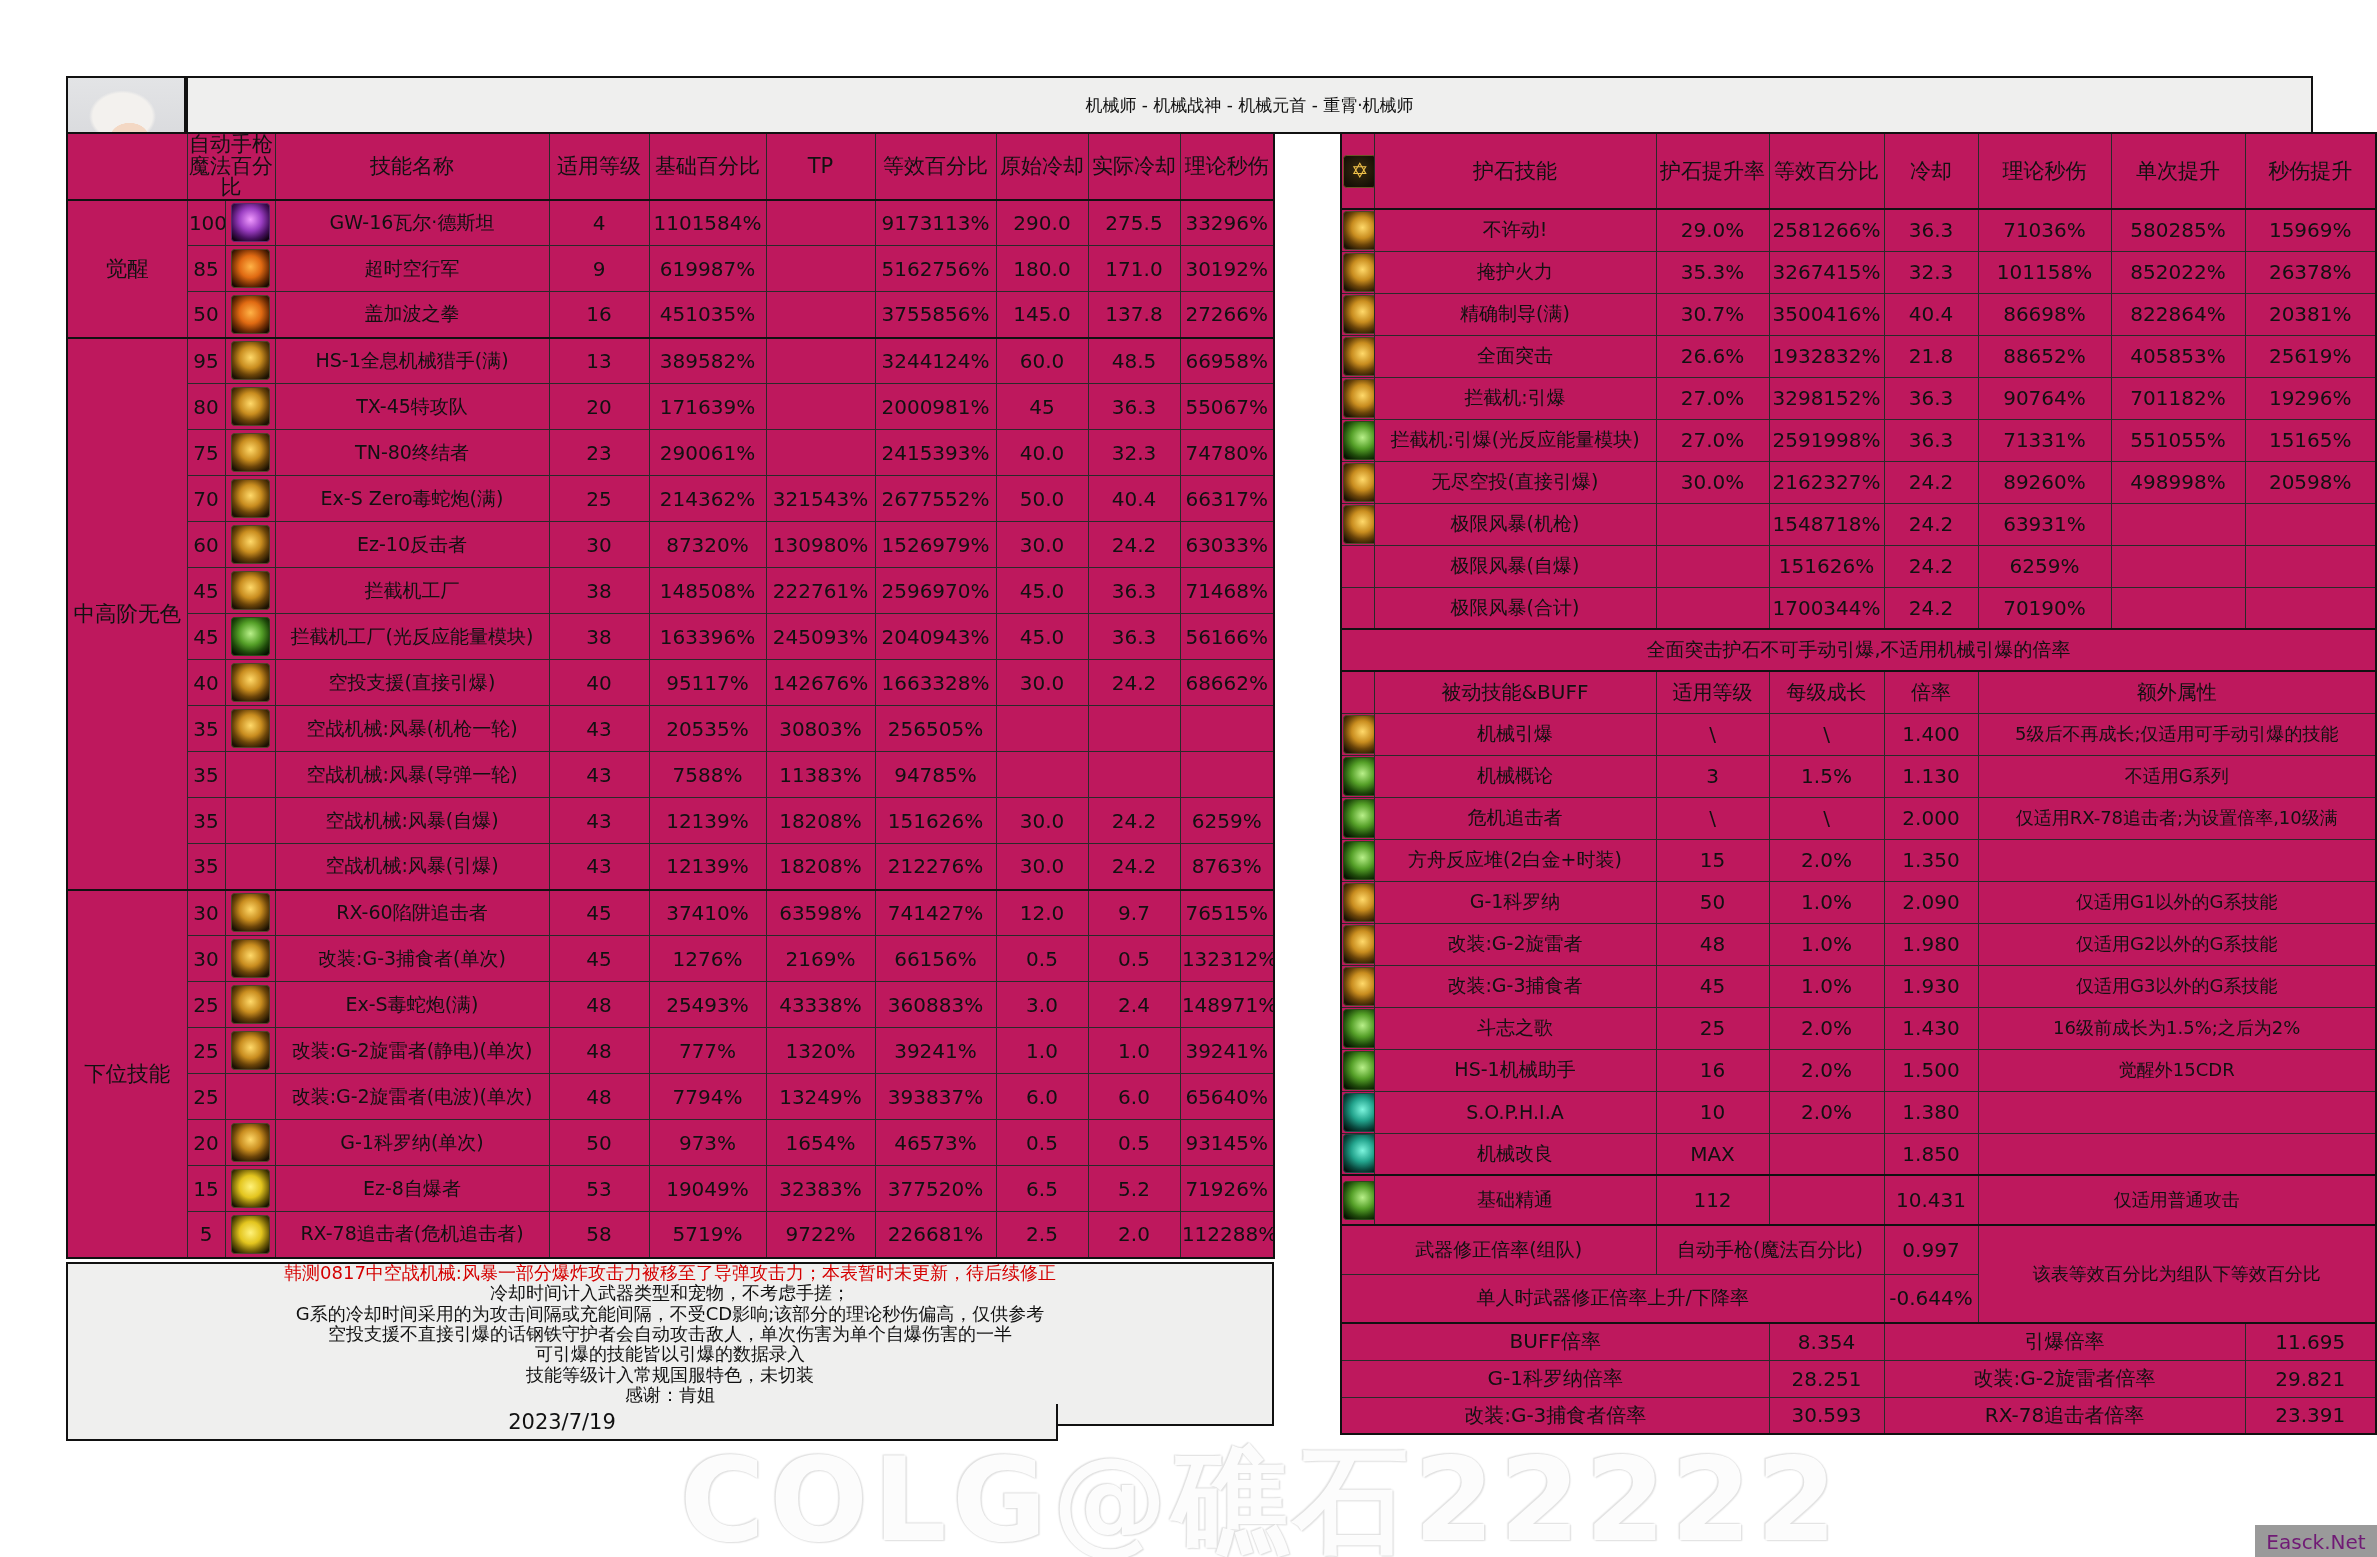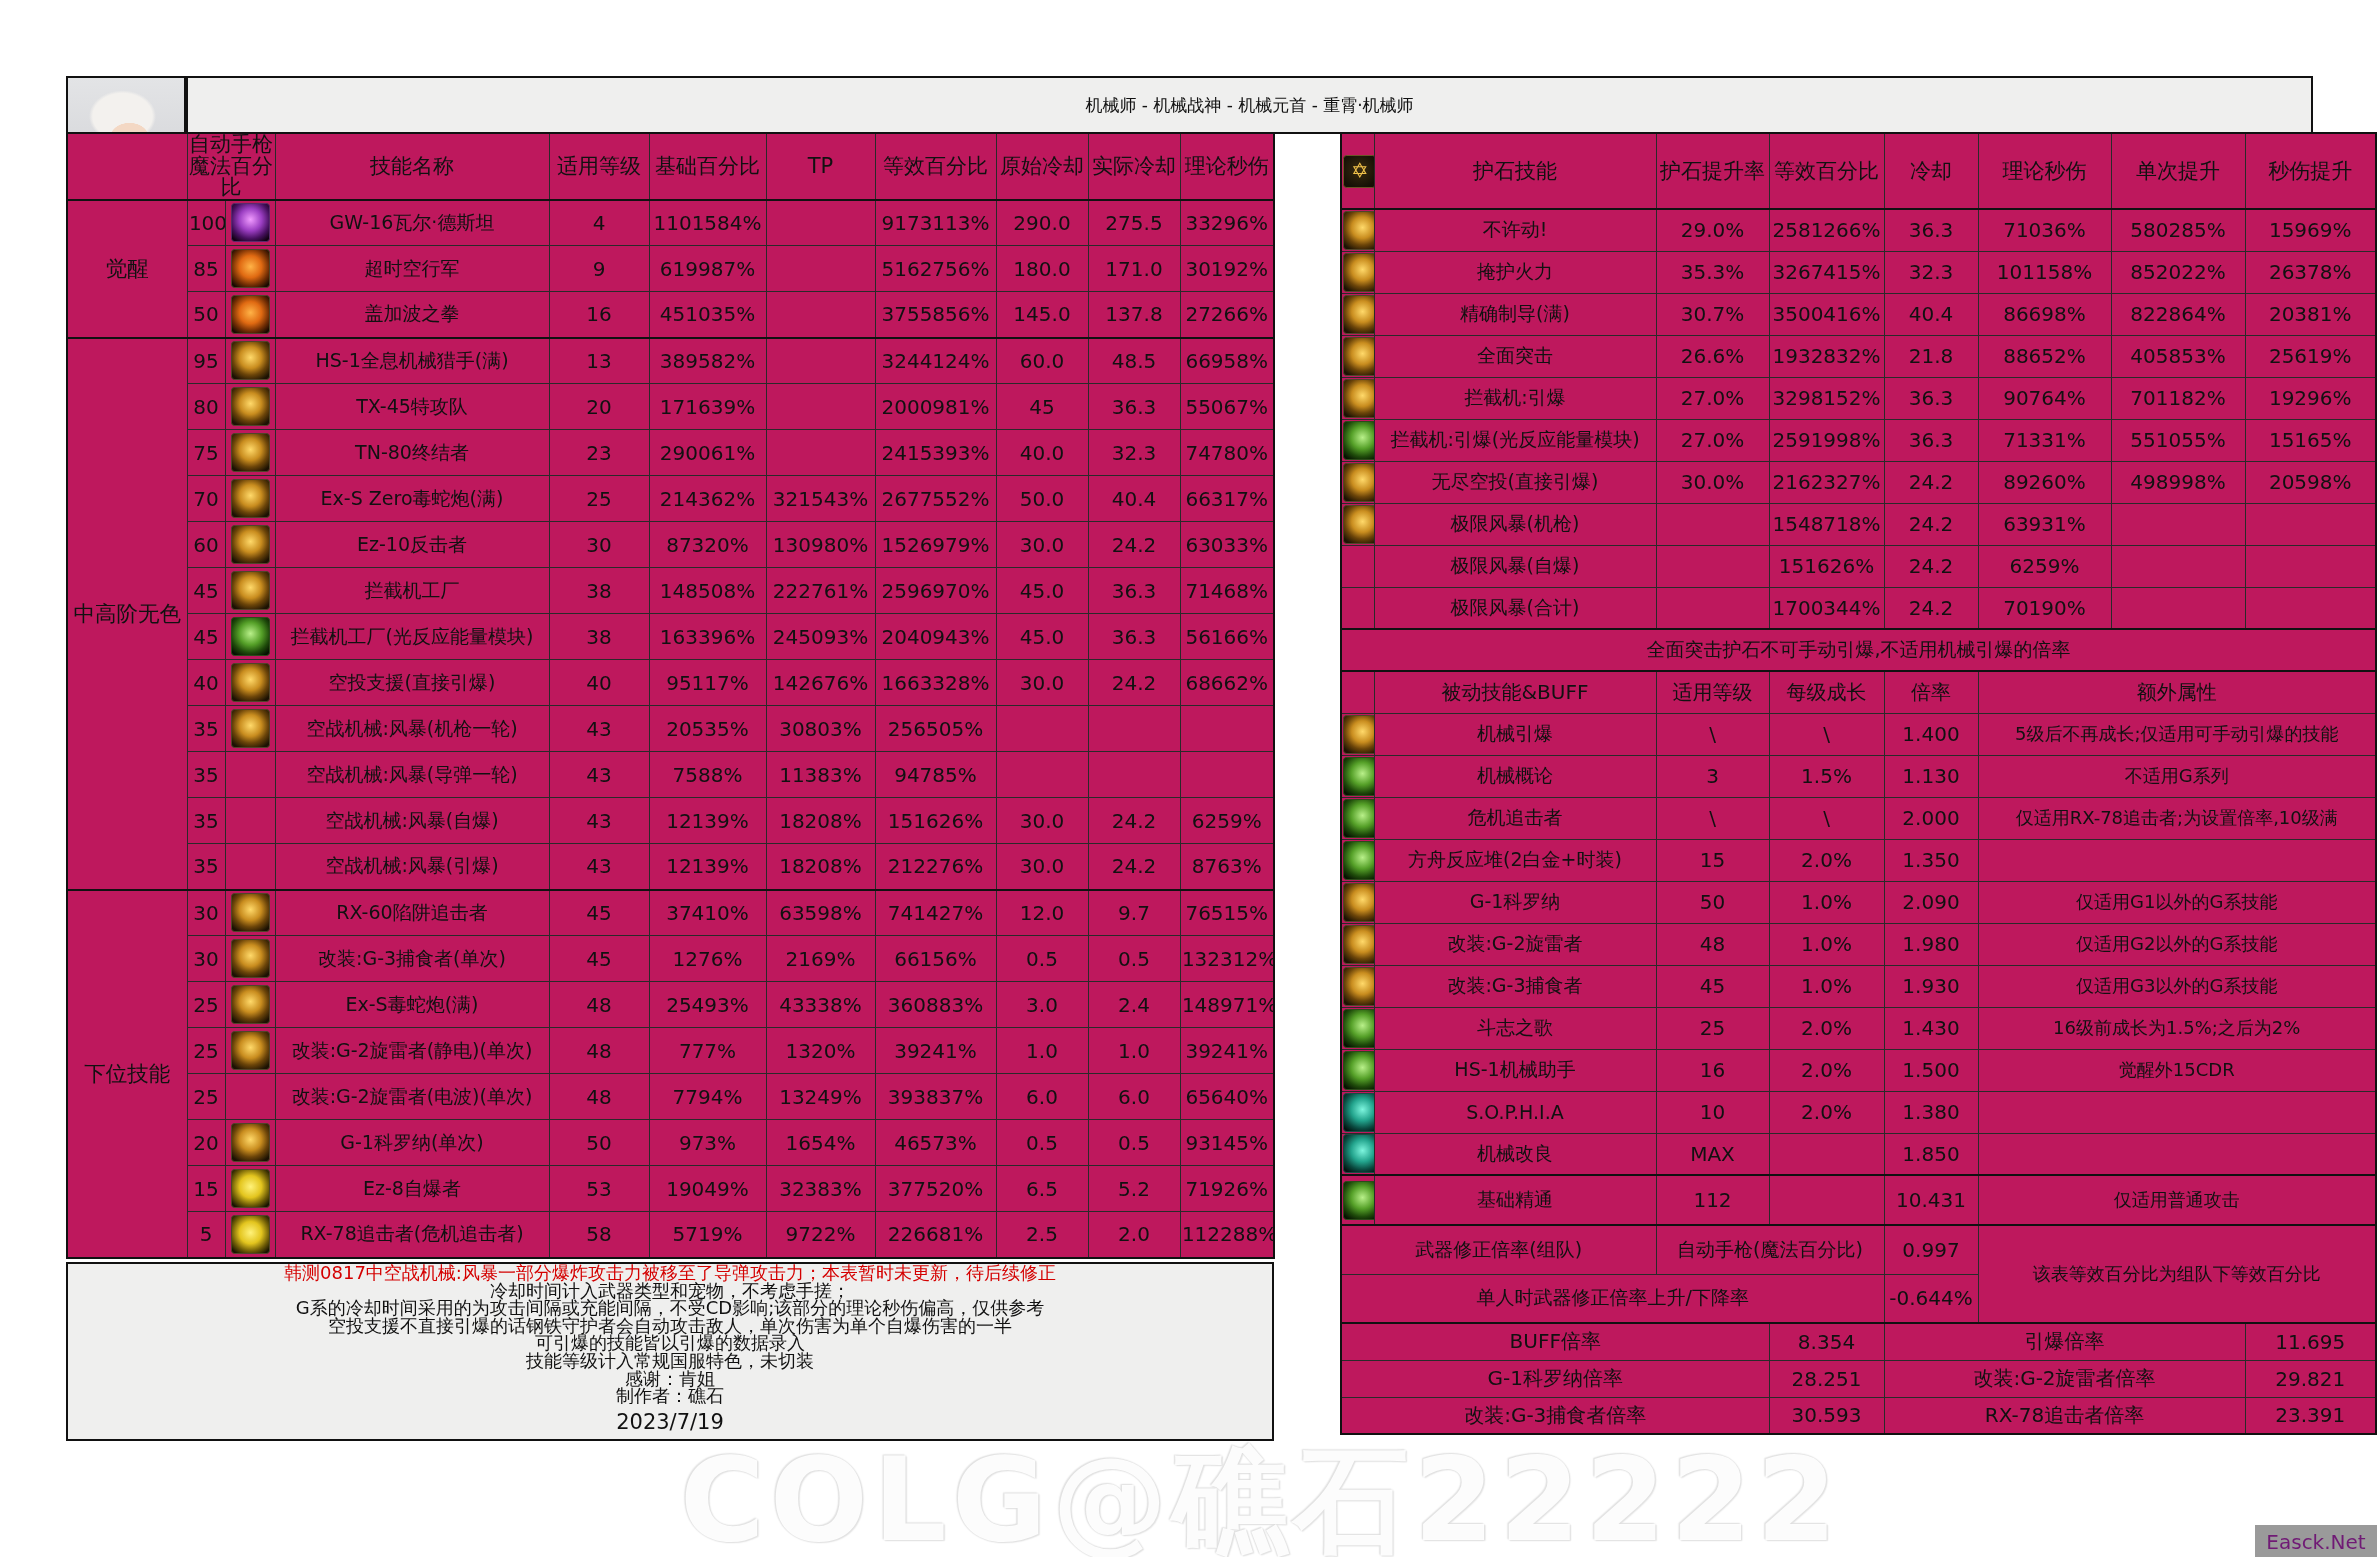--- a/index.html
+++ b/index.html
@@ -38,24 +38,24 @@
           background:
             radial-gradient(circle 7.6px at 62% 76%,#2aa7a0 70%,rgba(0,0,0,0) 71%),
             radial-gradient(circle 6.2px at 40% 80%,#b03040 70%,rgba(0,0,0,0) 71%),
             radial-gradient(ellipse 32px 23.6px at 53% 46%,#f3d8c4 58%,rgba(0,0,0,0) 60%),
             radial-gradient(ellipse 54px 42px at 47% 30%,#f3f1ee 55%,rgba(0,0,0,0) 62%),
             radial-gradient(ellipse 66px 52px at 50% 95%,#23262c 60%,rgba(0,0,0,0) 63%),
             linear-gradient(#e3e4e6,#cfd0d4);}
   .titlebar{position:absolute;left:186px;top:76px;width:2127px;height:58px;box-sizing:border-box;border:2.8px solid #111;
             background:#efefee;display:flex;align-items:center;justify-content:center;font-size:17px;}
   .notes{position:absolute;left:66px;top:1262px;width:1208px;height:164px;box-sizing:border-box;border:2.8px solid #111;
-         background:#efefee;display:flex;flex-direction:column;align-items:center;justify-content:flex-start;}
+         background:#efefee;display:flex;flex-direction:column;align-items:center;justify-content:space-between;}
   .notes div{font-size:18px;line-height:17.6px;white-space:nowrap;}
   .note-red{color:#d40000;}
-  .daterow{position:absolute;left:66px;top:1404px;width:1208px;height:37px;box-sizing:border-box;border:2.8px solid #111;border-top:none;
+  .daterow{position:absolute;left:66px;top:1404px;width:992px;height:37px;box-sizing:border-box;border:2.8px solid #111;border-top:none;
            background:#efefee;display:flex;align-items:center;justify-content:center;font-size:21px;}
   .watermark{position:absolute;left:680px;top:1424px;font-size:115px;font-weight:bold;letter-spacing:5.6px;
              color:rgba(255,255,255,0.92);text-shadow:0 0 2.1px #d9d9d9,1.4px 1.4px 1.4px #e4e4e4,-1.4px -1.4px 1.4px #e4e4e4;
              white-space:nowrap;pointer-events:none;}
   .badge{position:absolute;right:0;bottom:0;width:122px;height:33px;background:#9a9a9a;color:#701a75;
          display:flex;align-items:center;justify-content:center;font-size:20px;}
 </style>
 </head>
 <body>
 

